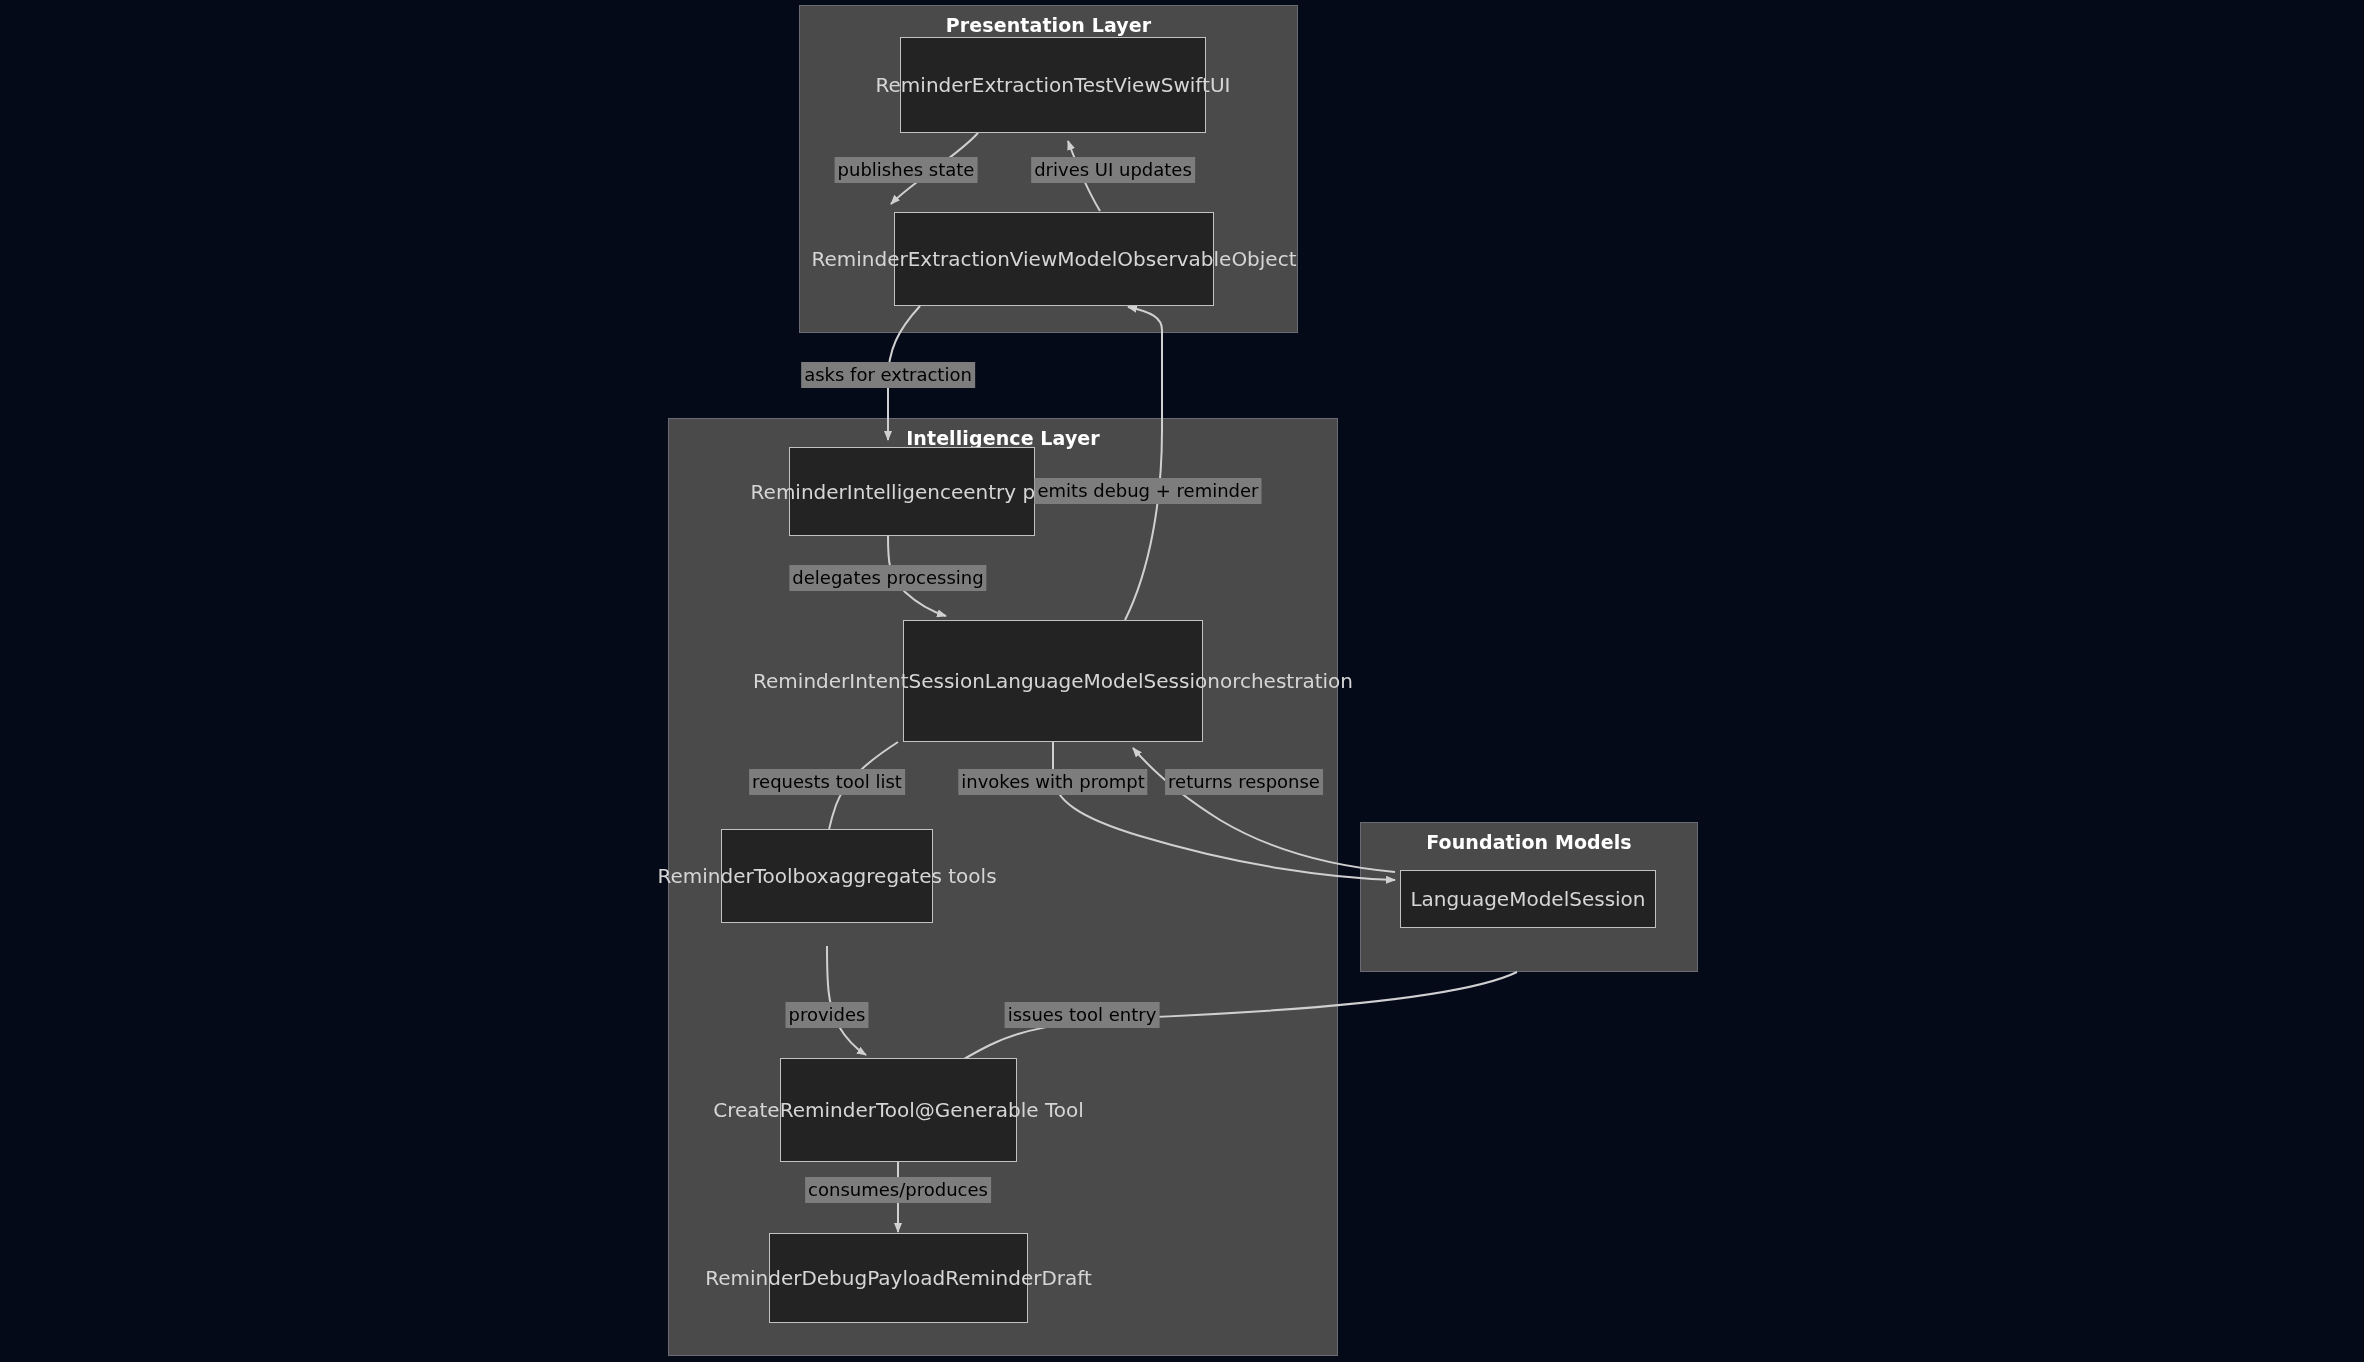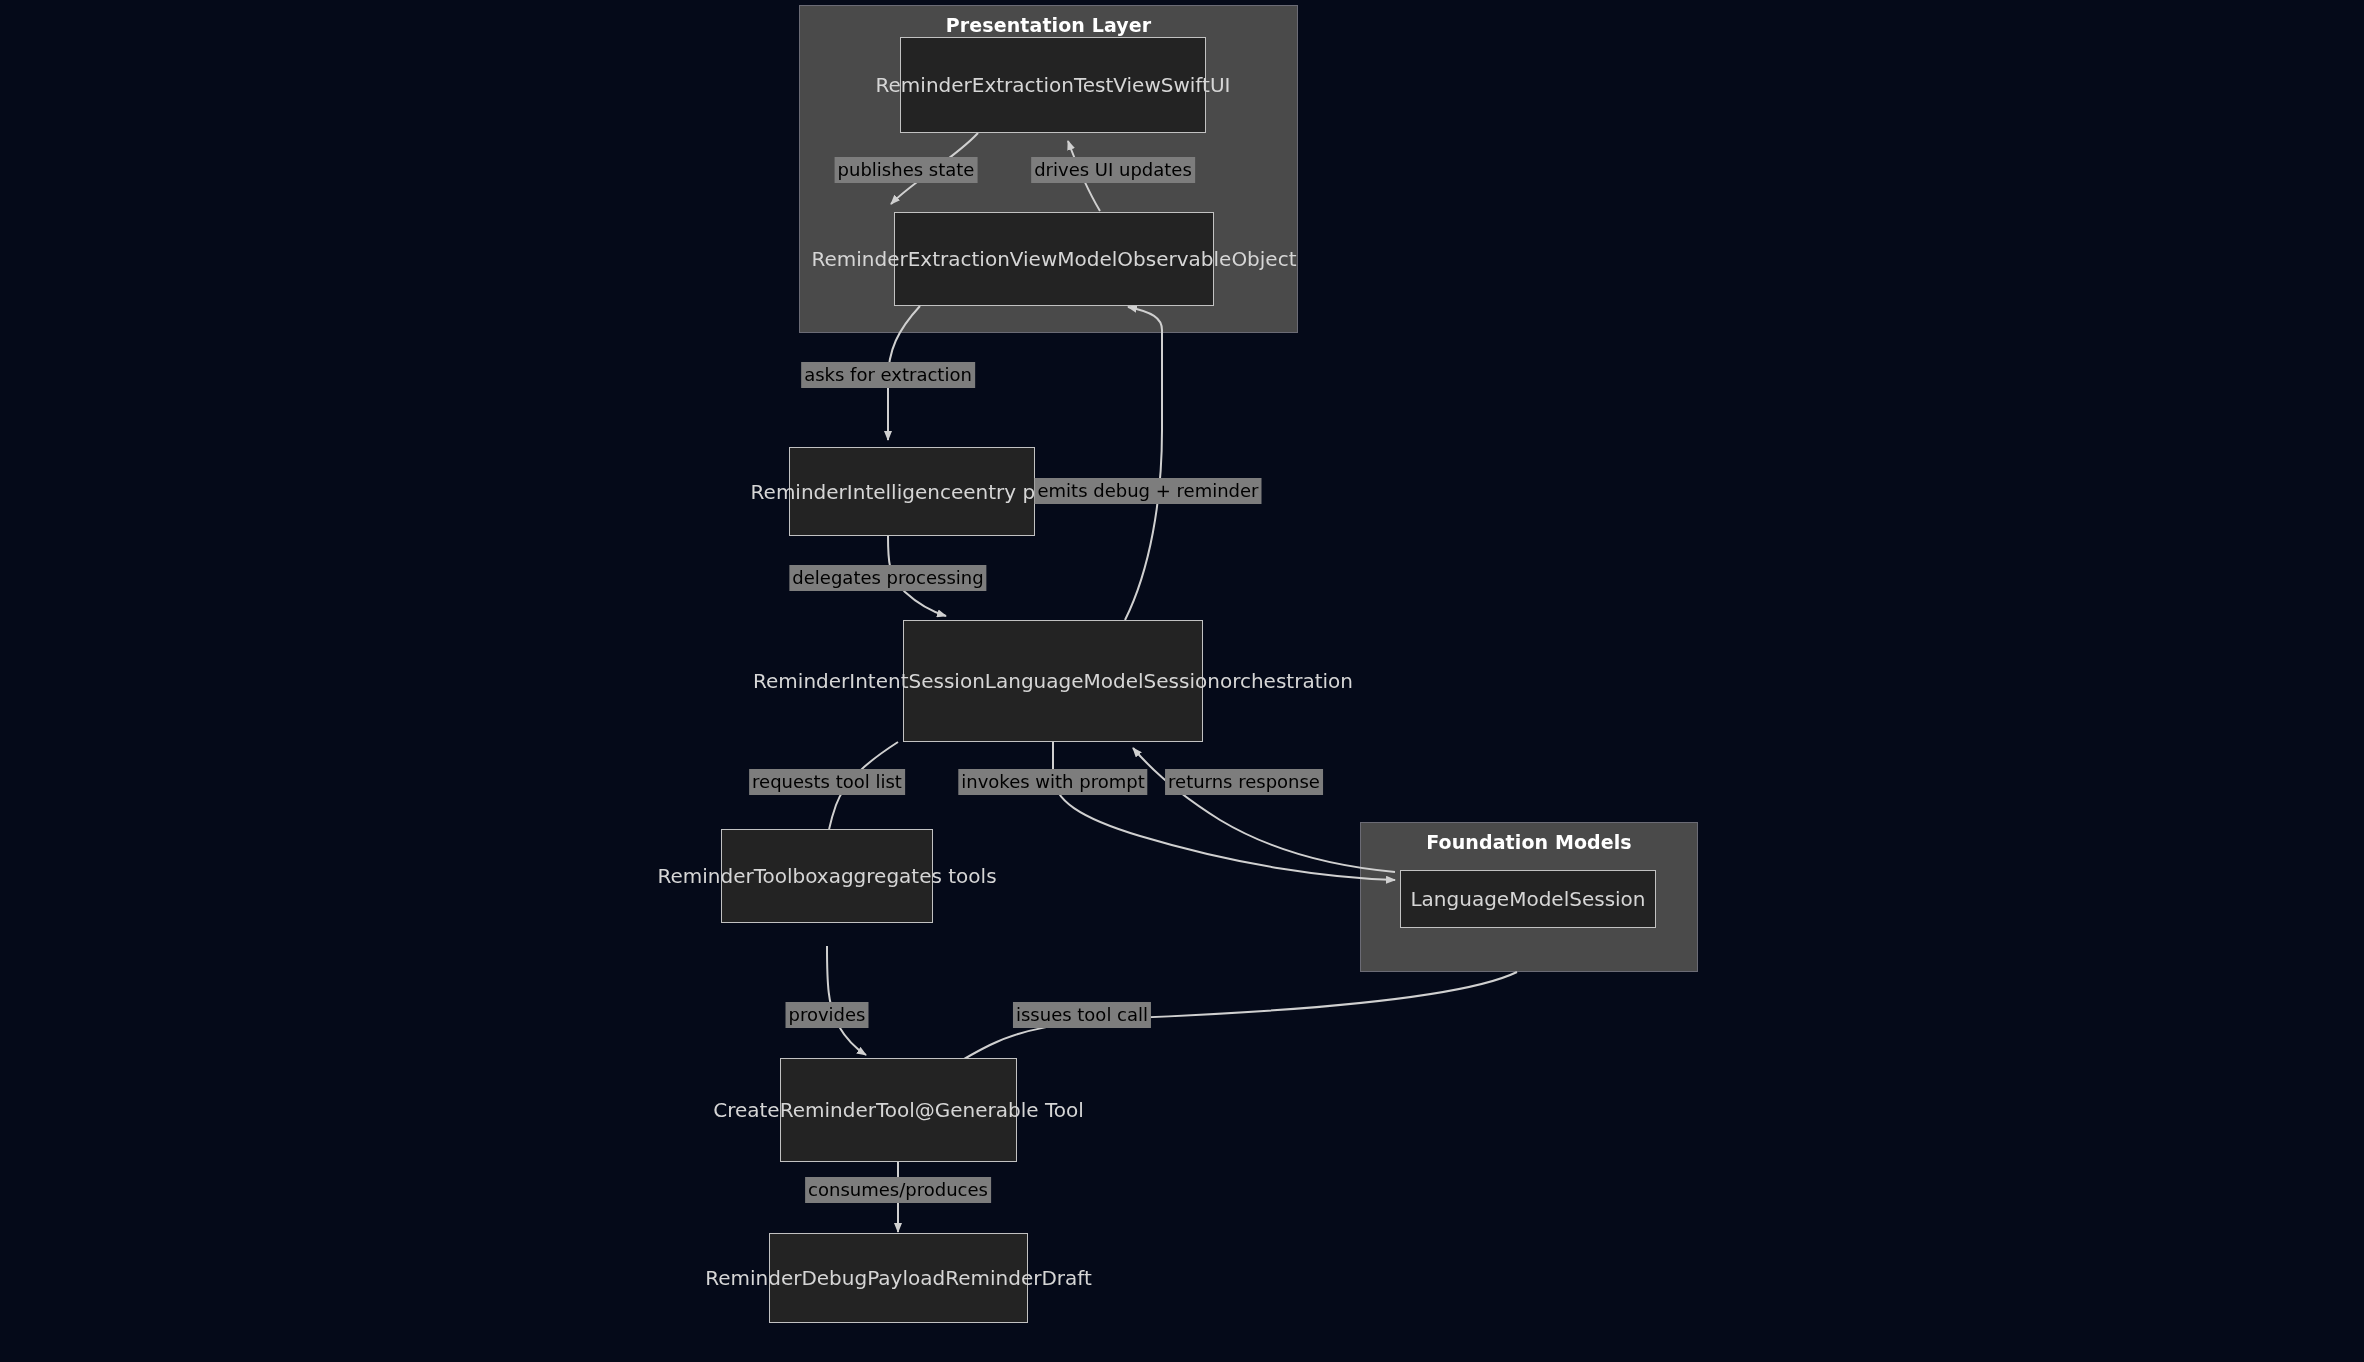--- a/index.html
+++ b/index.html
@@ -83,20 +83,23 @@
 </style>
 </head>
 <body>
 
 <div id="stage">
 
   <div class="cluster" style="left:799px; top:5px; width:499px; height:328px;">
     <div class="cluster-title">Presentation Layer</div>
   </div>
 
+  <div class="cluster" style="left:668px; top:418px; width:670px; height:938px;">
+    <div class="cluster-title">Intelligence Layer</div>
+  </div>
 
   <div class="cluster" style="left:1360px; top:822px; width:338px; height:150px;">
     <div class="cluster-title">Foundation Models</div>
   </div>
 
   <svg id="edges" viewBox="0 0 2364 1362" xmlns="http://www.w3.org/2000/svg">
     <defs>
       <marker id="ah" markerWidth="10" markerHeight="8" refX="9" refY="4" orient="auto" markerUnits="userSpaceOnUse">
         <path d="M0,0 L10,4 L0,8 z" fill="#d0d0d0"></path>
       </marker>
@@ -176,17 +179,17 @@
   <div class="elabel" style="left:888px; top:578px;">delegates processing</div>
 
   <div class="elabel" style="left:827px; top:782px;">requests tool list</div>
 
   <div class="elabel" style="left:1053px; top:782px;">invokes with prompt</div>
 
   <div class="elabel" style="left:1244px; top:782px;">returns response</div>
 
   <div class="elabel" style="left:827px; top:1015px;">provides</div>
 
-  <div class="elabel" style="left:1082px; top:1015px;">issues tool call</div>
+  <div class="elabel" style="left:1082px; top:1015px;">issues tool entry</div>
 
   <div class="elabel" style="left:898px; top:1190px;">consumes/produces</div>
 
 </div>
 
 </body></html>

